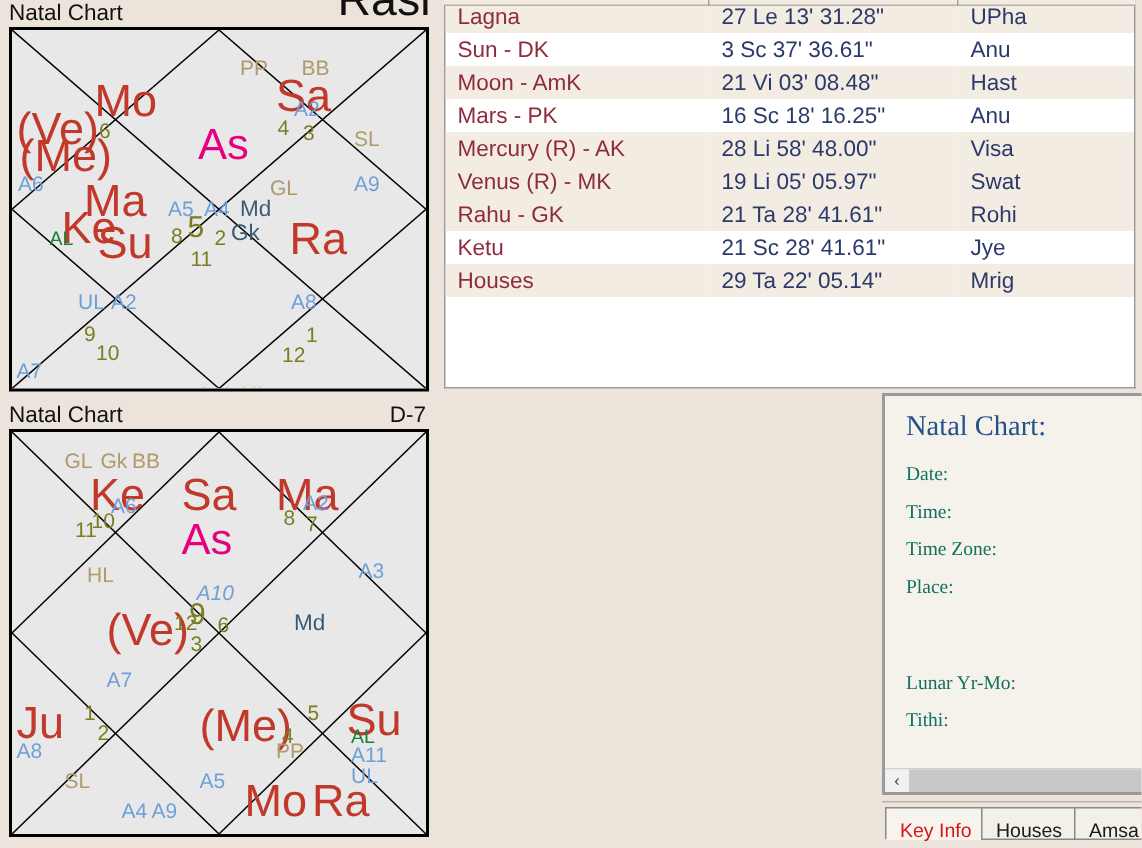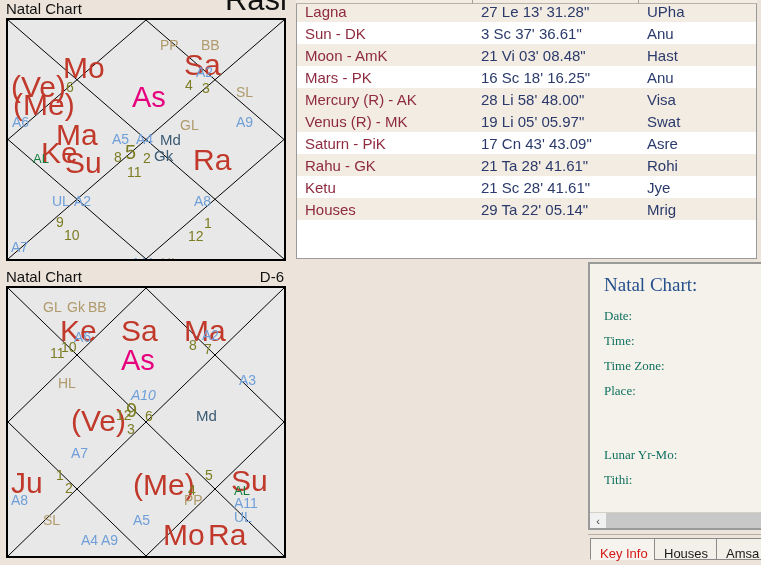--- a/index.html
+++ b/index.html
@@ -233,21 +233,21 @@
             <div class="cell aru" style="left: 3px; top: 220px;">A7</div>
             <div class="cell aru" style="left: 123px; top: 236px;">A11</div>
             <div class="cell spec" style="left: 153px; top: 236px;">HL</div>
           </div>
       </div>
     </div>
 
     <div class="chart-panel" id="navamsa-panel">
       <div class="chart-header">
         <span>Natal Chart</span>
-        <span class="hdr-right">D-6</span>
+        <span class="hdr-right">D-7</span>
       </div>
       <div class="chart-box" id="navamsa-box">
         <svg class="grid" viewBox="0 0 276 268" preserveAspectRatio="none">
           <rect x="0" y="0" width="276" height="268" fill="#e8e8e8"></rect>
           <line x1="0" y1="0" x2="276" y2="268" stroke="#000" stroke-width="1"></line>
           <line x1="276" y1="0" x2="0" y2="268" stroke="#000" stroke-width="1"></line>
           <line x1="138" y1="0" x2="0" y2="134" stroke="#000" stroke-width="1"></line>
           <line x1="138" y1="0" x2="276" y2="134" stroke="#000" stroke-width="1"></line>
           <line x1="0" y1="134" x2="138" y2="268" stroke="#000" stroke-width="1"></line>
           <line x1="276" y1="134" x2="138" y2="268" stroke="#000" stroke-width="1"></line>
@@ -332,25 +332,20 @@
             <tr class="alt">
               <td class="c1">Mercury (R) - AK</td>
               <td class="c2">28 Li 58' 48.00"</td>
               <td class="c3">Visa</td>
             </tr>
             <tr class="alt">
               <td class="c1">Venus (R) - MK</td>
               <td class="c2">19 Li 05' 05.97"</td>
               <td class="c3">Swat</td>
             </tr>
-            <tr>
-              <td class="c1">Saturn - PiK</td>
-              <td class="c2">17 Cn 43' 43.09"</td>
-              <td class="c3">Asre</td>
-            </tr>
             <tr class="alt">
               <td class="c1">Rahu - GK</td>
               <td class="c2">21 Ta 28' 41.61"</td>
               <td class="c3">Rohi</td>
             </tr>
             <tr>
               <td class="c1">Ketu</td>
               <td class="c2">21 Sc 28' 41.61"</td>
               <td class="c3">Jye</td>
             </tr>

